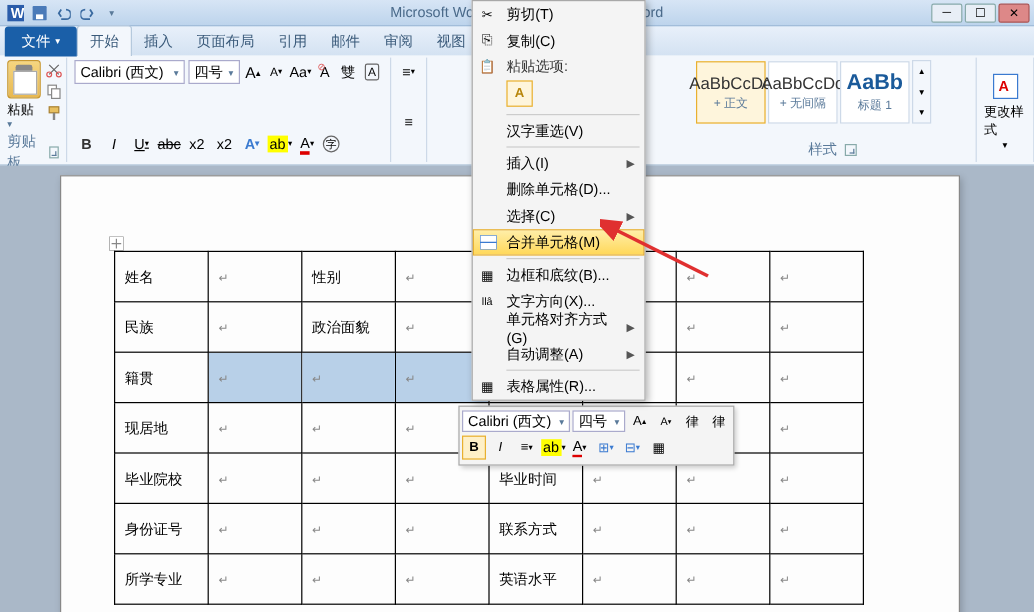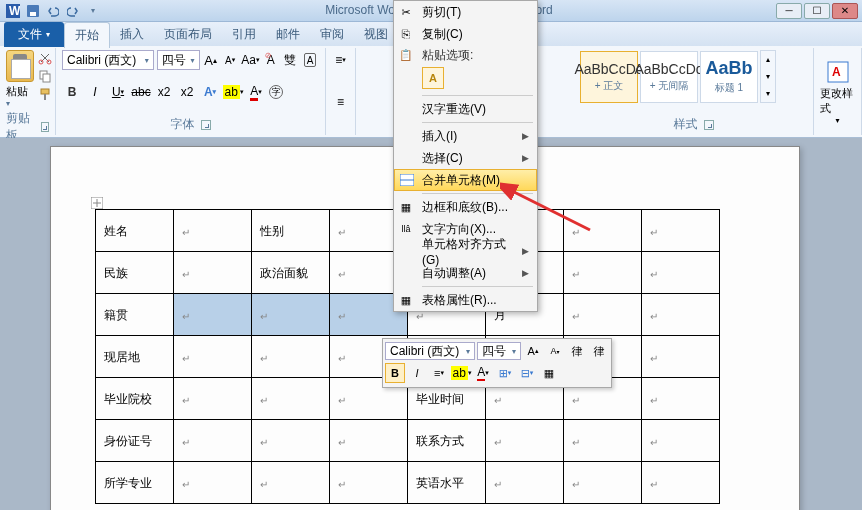--- a/index.html
+++ b/index.html
@@ -4,21 +4,21 @@
 <style>
 *{margin:0;padding:0;box-sizing:border-box;font-family:"Microsoft YaHei",SimSun,sans-serif;font-size:12px}
 body{background:#b8d0e8;width:862px;height:510px;overflow:hidden;position:relative}
 .titlebar{height:22px;background:linear-gradient(#d7e5f5,#bdd4ec);display:flex;align-items:center;padding:0 4px;border-bottom:1px solid #9db8d6}
 .qat{display:flex;gap:2px;align-items:center}
 .qat-btn{width:18px;height:18px;display:flex;align-items:center;justify-content:center;border-radius:2px}
 .title-text{flex:1;text-align:center;color:#4a6a8a;font-size:12px}
 .win-btns{display:flex;gap:2px}
 .win-btn{width:26px;height:16px;border:1px solid #8aa;background:#e8eef6;border-radius:2px;display:flex;align-items:center;justify-content:center;font-size:10px}
 .win-close{background:#d88;border-color:#a55}
-.tabs{height:24px;background:linear-gradient(#e8f0fa,#d4e2f2);display:flex;align-items:flex-start;padding-left:4px}
+.tabs{height:24px;background:linear-gradient(#e8f0fa,#d4e2f2);display:flex;align-items:center;padding-left:4px}
 .file-tab{background:#1a5fa8;color:#fff;padding:4px 14px;border-radius:3px 3px 0 0;display:flex;align-items:center;gap:4px}
 .tab{padding:4px 10px;color:#3a5a7a;cursor:pointer}
 .tab.active{background:#f3f7fc;border:1px solid #b5c9dd;border-bottom:none;border-radius:3px 3px 0 0}
 .ribbon{height:92px;background:#f3f7fc;border-bottom:1px solid #a9bed5;display:flex;padding:2px 0}
 .group{border-right:1px solid #cdd9e8;padding:2px 6px;display:flex;flex-direction:column;justify-content:space-between}
 .group-label{text-align:left;color:#5a7a9a;font-size:11px;padding-top:2px;display:flex;justify-content:center;align-items:center;gap:6px}
 .dialog-launcher{width:10px;height:10px;border:1px solid #8aa;display:inline-block;position:relative}
 .dialog-launcher::after{content:'';position:absolute;right:1px;bottom:1px;width:3px;height:3px;border-right:1px solid #5a7a9a;border-bottom:1px solid #5a7a9a}
 .clipboard{width:56px}
 .clip-top{display:flex;gap:2px}
@@ -183,24 +183,20 @@
       <div class="fbtn">
           <span style="background:#ff0;padding:0 2px">ab</span>
           <span style="font-size:7px">▾</span>
         </div>
       <div class="fbtn">
           <span style="border-bottom:3px solid #d00">A</span>
           <span style="font-size:7px">▾</span>
         </div>
       <div class="fbtn" style="border:1px solid #666;border-radius:50%;width:14px;height:14px;font-size:9px;line-height:12px">字</div>
     </div>
-    <div class="group-label">
-        <span>字体</span>
-        <span class="dialog-launcher"></span>
-      </div>
   </div>
 
   <div class="group" style="width:30px">
     <div class="font-row">
         <div class="fbtn">≡<span style="font-size:7px">▾</span></div>
       </div>
     <div class="font-row">
         <div class="fbtn">≡</div>
       </div>
     <div></div>
@@ -347,20 +343,23 @@
     <div class="paste-opt-btn" style="color:#b8860b">A</div>
   </div>
   <div class="ctx-sep"></div>
   <div class="ctx-item">
       <span>汉字重选(V)</span>
     </div>
   <div class="ctx-sep"></div>
   <div class="ctx-item">
       <span>插入(I)</span>
       <span class="ctx-arrow">▶</span>
+    </div>
+  <div class="ctx-item">
+      <span>删除单元格(D)...</span>
     </div>
   <div class="ctx-item">
       <span>选择(C)</span>
       <span class="ctx-arrow">▶</span>
     </div>
   <div class="ctx-item hl">
       <span class="ctx-icon">
         <svg width="14" height="12">
           <rect x="0" y="0" width="14" height="12" fill="#fff" stroke="#3a7ad0"></rect>
           <line x1="0" y1="6" x2="14" y2="6" stroke="#3a7ad0"></line>

